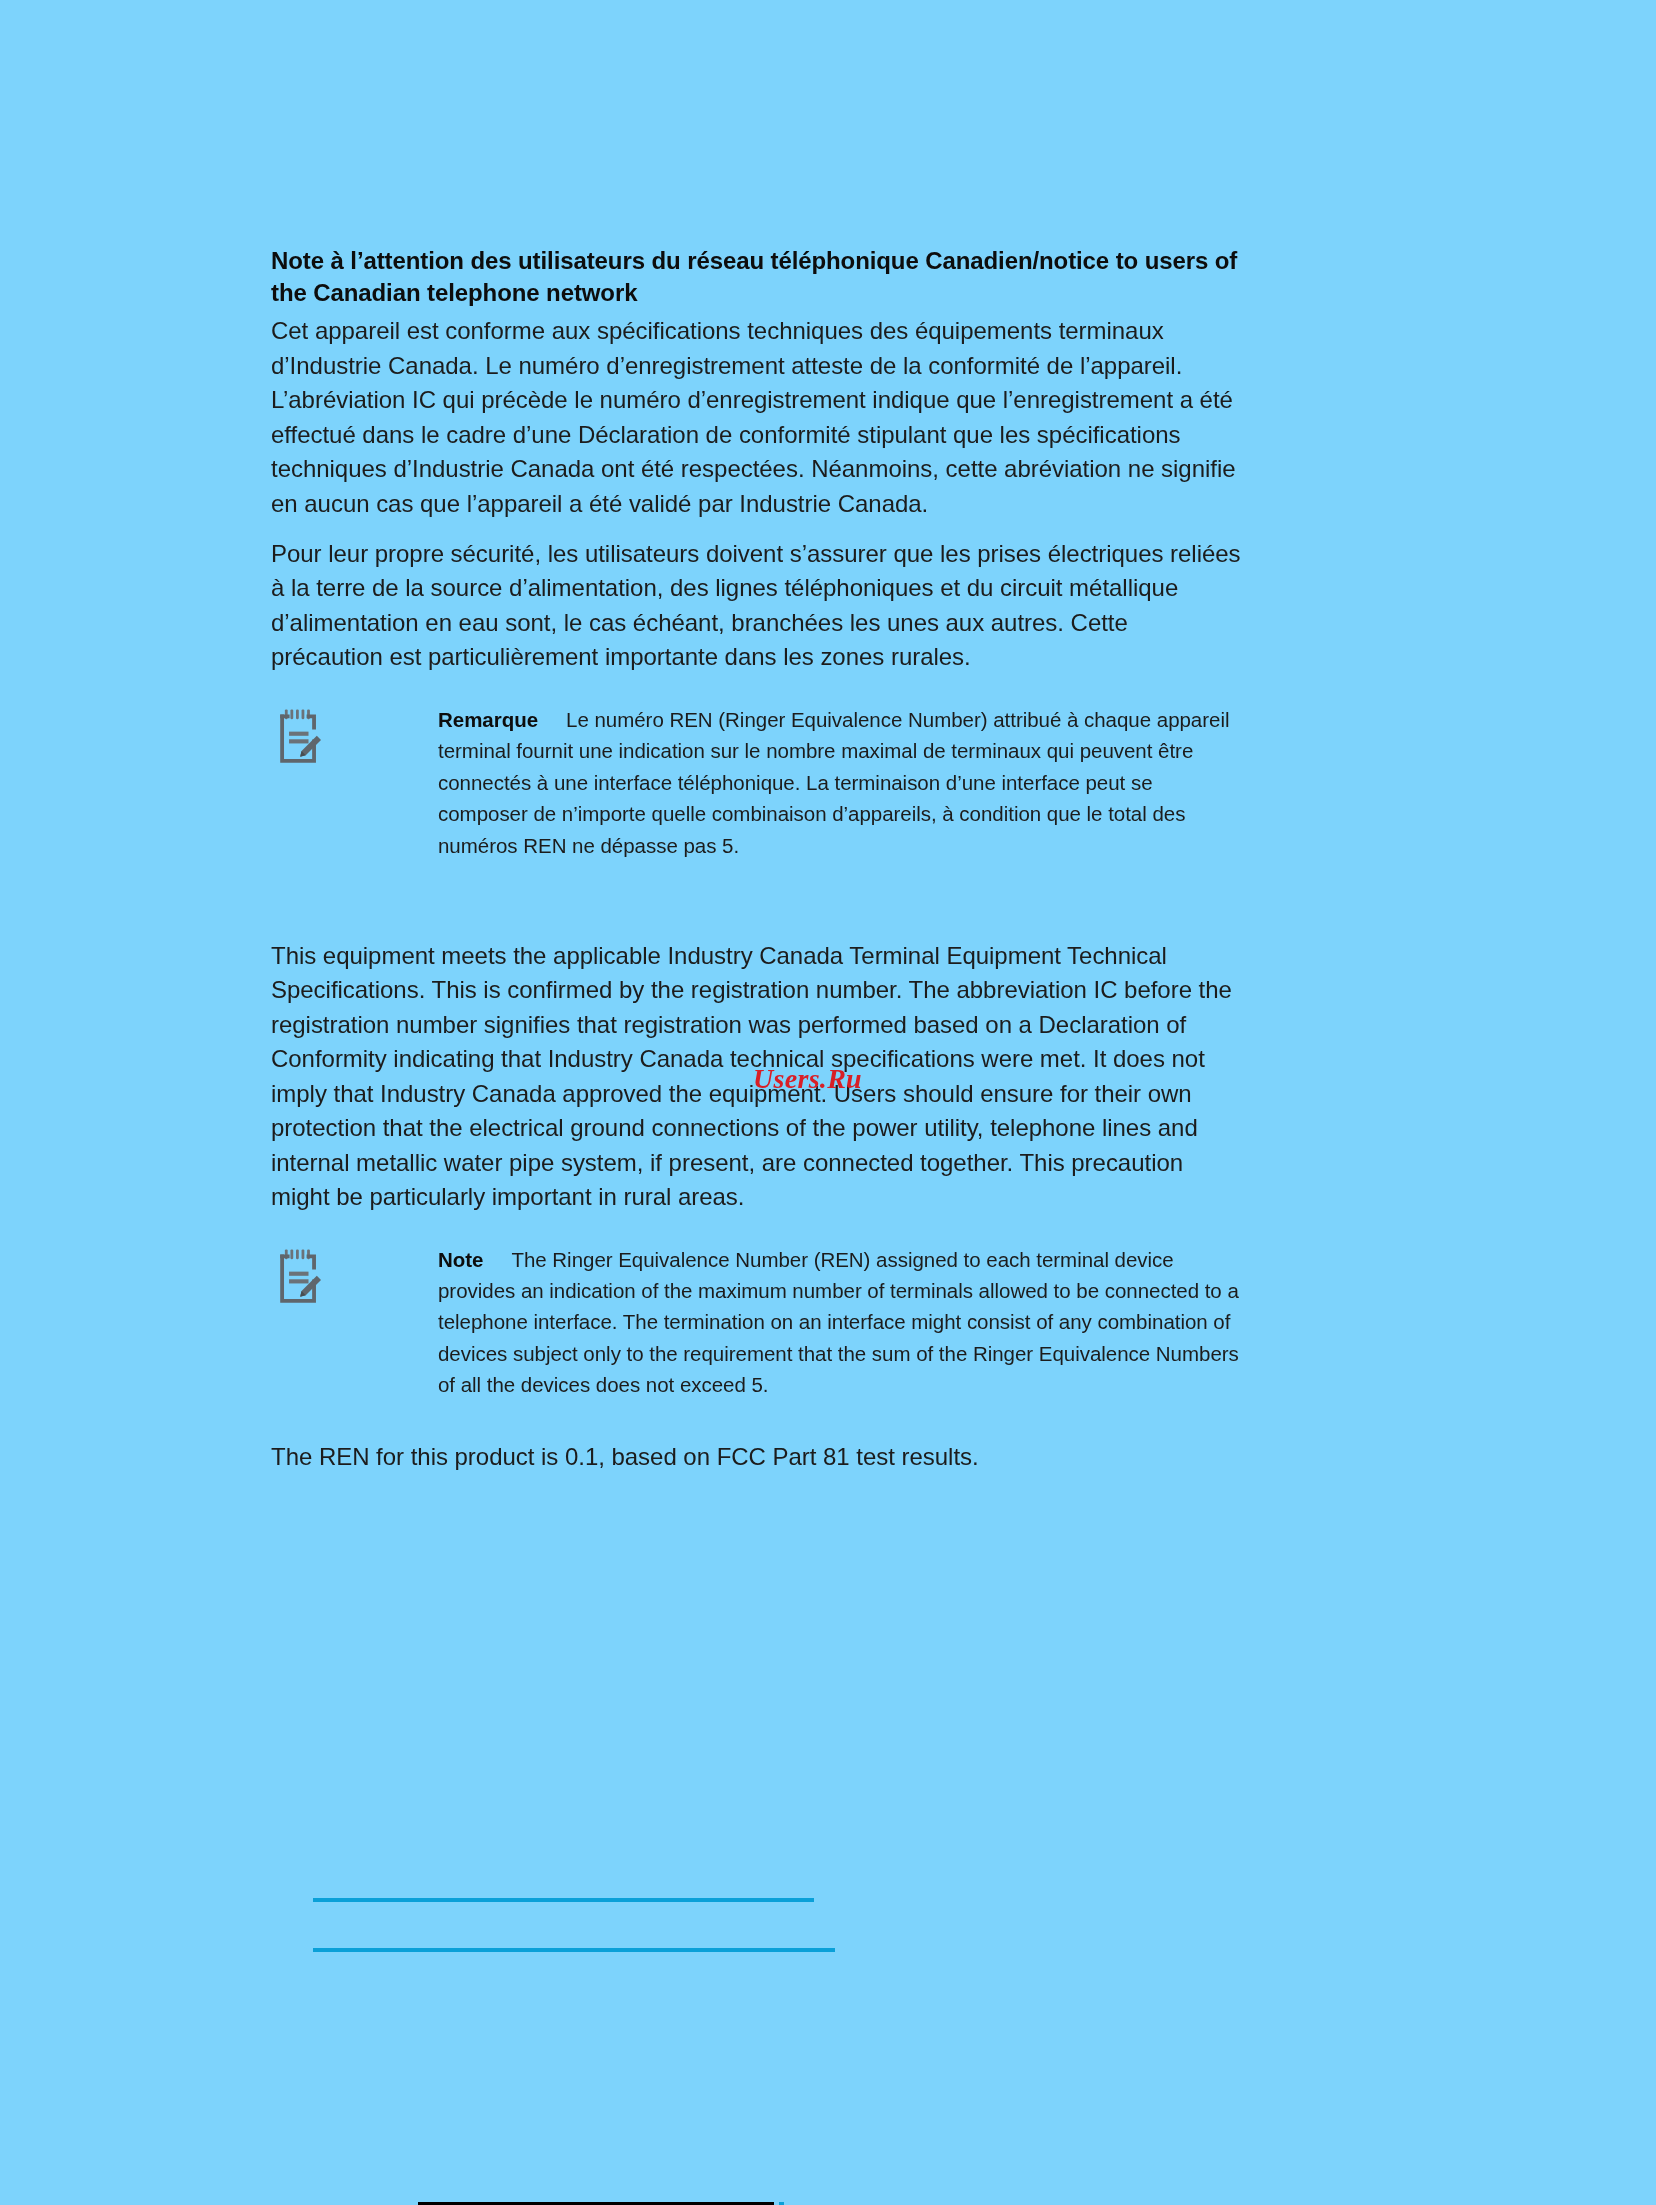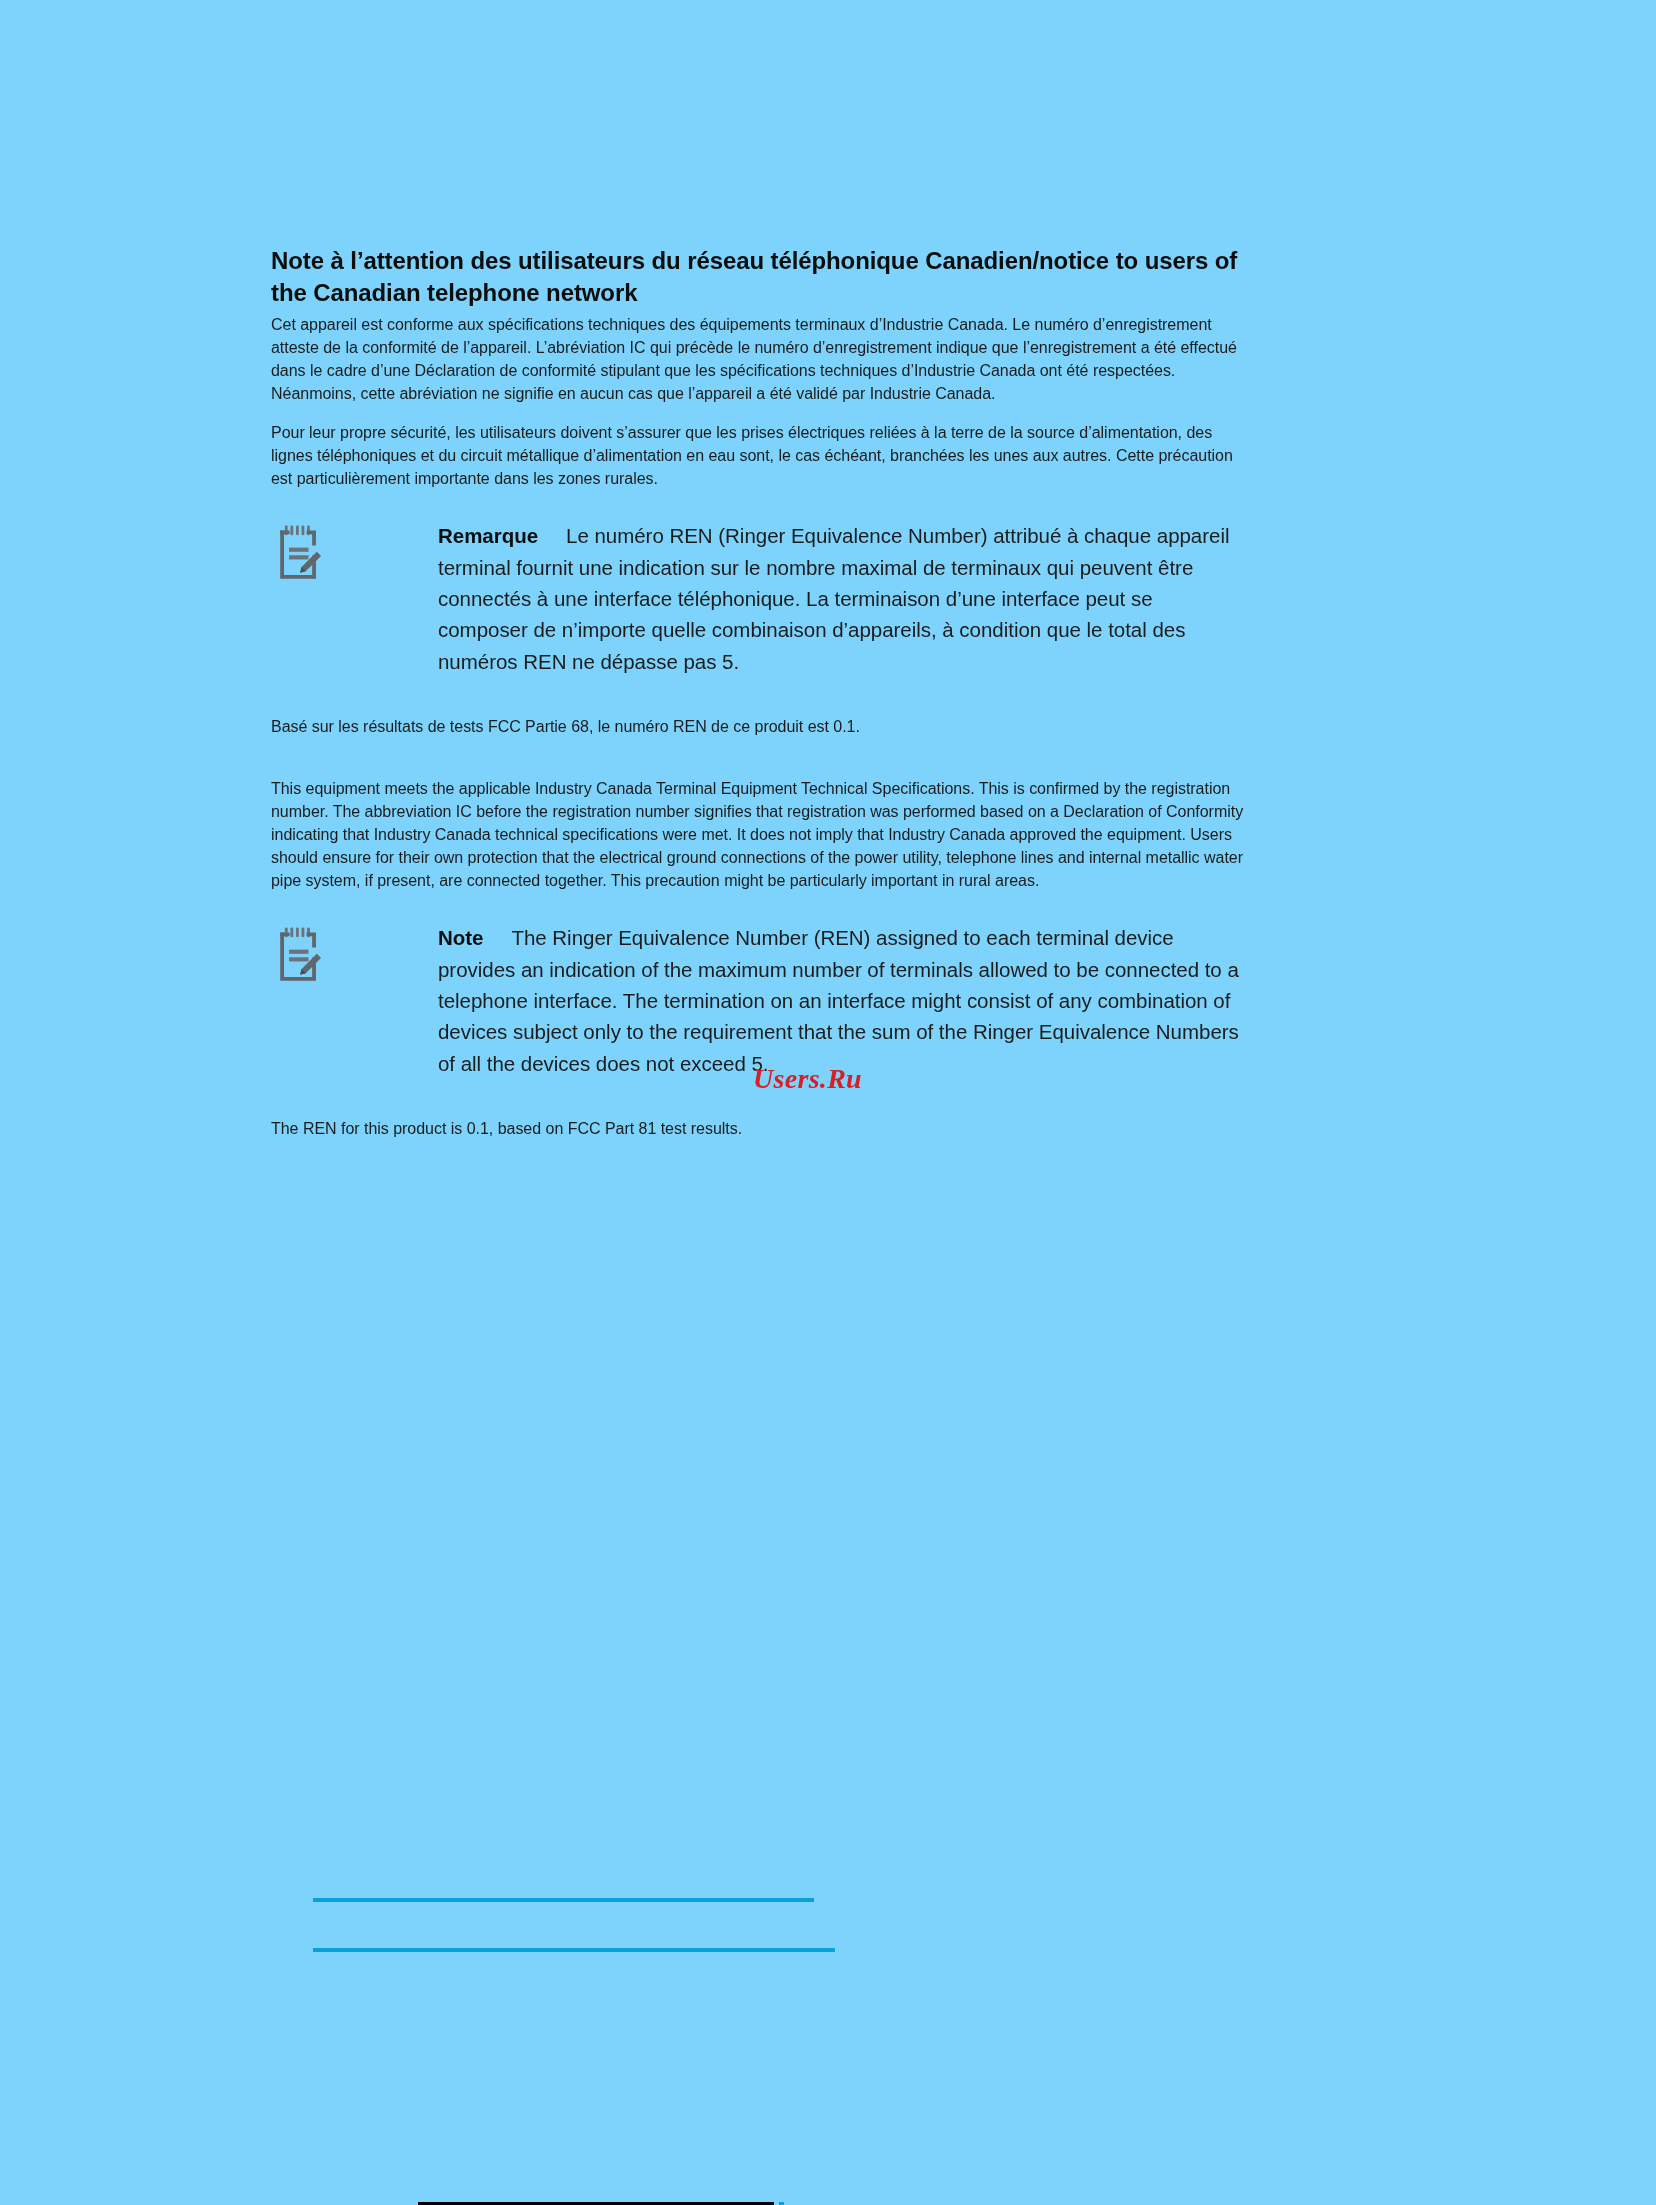--- a/index.html
+++ b/index.html
@@ -34,21 +34,21 @@
     font-size: 24px;
     font-weight: bold;
     line-height: 1.33;
     letter-spacing: -0.1px;
     color: #0d0d0d;
     margin: 0 0 5.6px 0;
     max-width: 974px;
   }
 
   .body-block {
-    font-size: 16px;
+    font-size: 24px;
     line-height: 1.435;
     color: #1c1c1c;
     margin: 0;
     letter-spacing: -0.03px;
   }
 
   .body-block + .body-block {
     margin-top: 16px;
   }
   .gap-md { height: 29px; }
@@ -162,21 +162,20 @@
           <path d="M44 62 L50 68 L42 70 Z" fill="#474d52"></path>
         </svg>
       </span>
       <div class="note-body">
         <span class="note-label">Remarque</span><span>Le numéro REN (Ringer Equivalence Number) attribué à chaque appareil terminal fournit une indication sur le nombre maximal de terminaux qui peuvent être connectés à une interface téléphonique. La terminaison d’une interface peut se composer de n’importe quelle combinaison d’appareils, à condition que le total des numéros REN ne dépasse pas 5.</span>
       </div>
     </div>
 
     <div class="gap-lg"></div>
 
-    <p class="body-block">Basé sur les résultats de tests FCC Partie 68, le numéro REN de ce produit est 0.1.</p>
 
     <div class="gap-lg"></div>
 
     <p class="body-block">This equipment meets the applicable Industry Canada Terminal Equipment Technical Specifications. This is confirmed by the registration number. The abbreviation IC before the registration number signifies that registration was performed based on a Declaration of Conformity indicating that Industry Canada technical specifications were met. It does not imply that Industry Canada approved the equipment. Users should ensure for their own protection that the electrical ground connections of the power utility, telephone lines and internal metallic water pipe system, if present, are connected together. This precaution might be particularly important in rural areas.</p>
 
     <div class="gap-md"></div>
 
     <div class="note">
       <span class="note-icon">
         <svg viewBox="0 0 72 82" width="50" height="57" aria-hidden="true">

